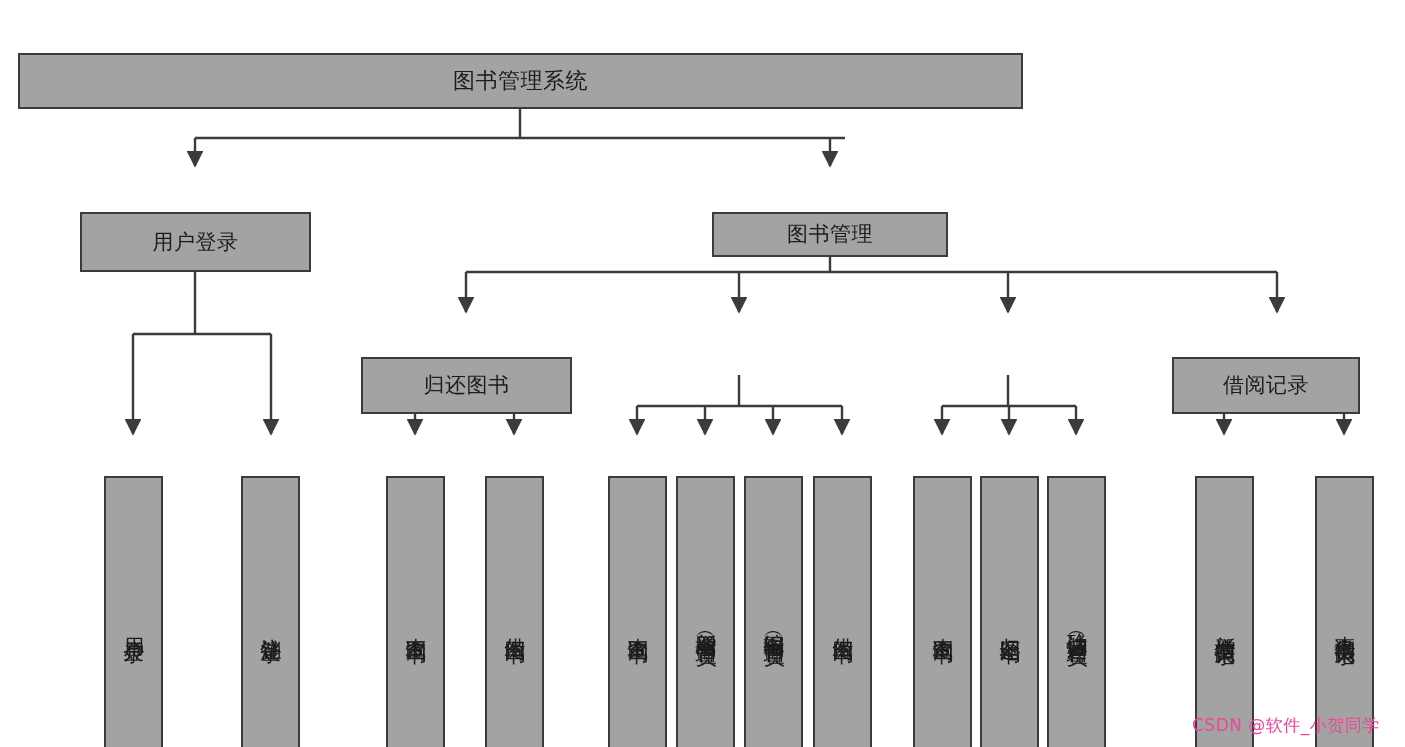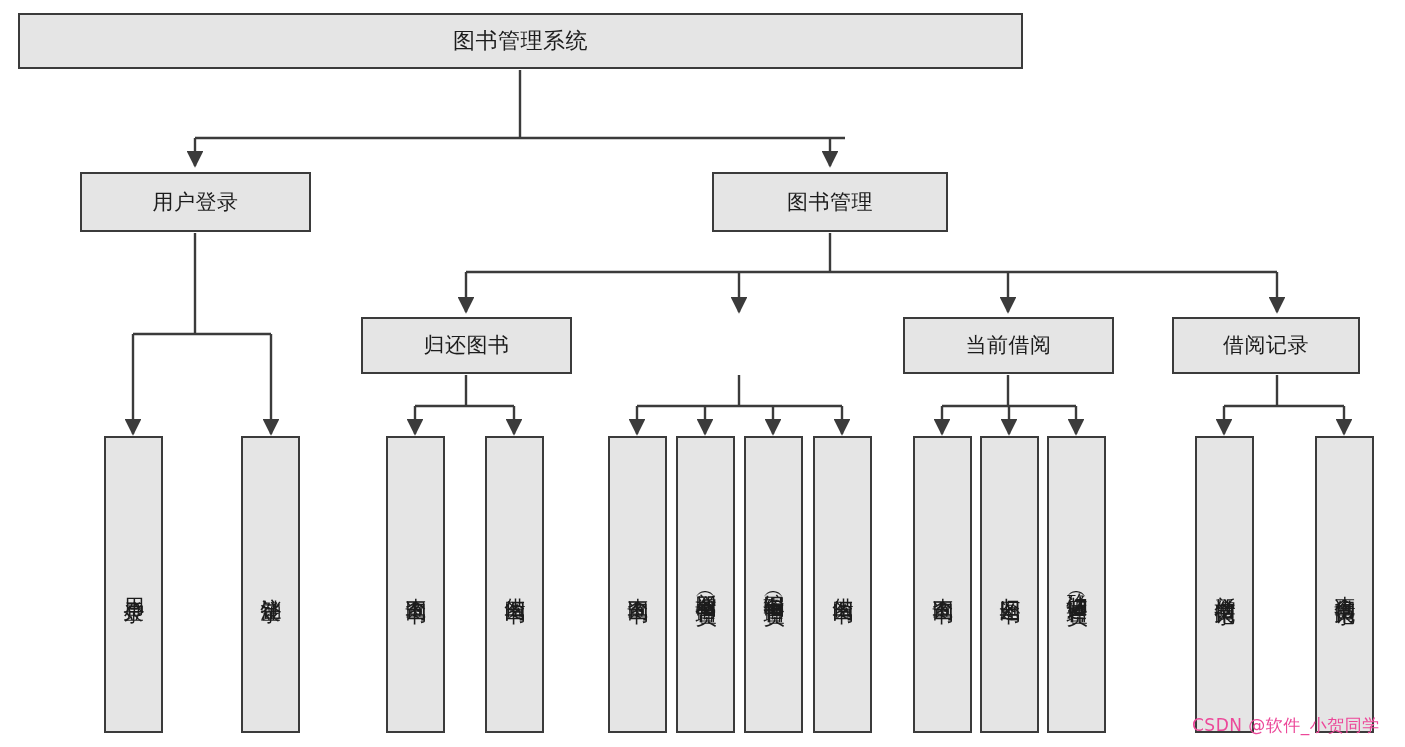--- a/index.html
+++ b/index.html
@@ -22,26 +22,27 @@
     left: 0;
     top: 0;
     width: 1405px;
     height: 747px;
     pointer-events: none;
   }
   .node {
     position: absolute;
     box-sizing: border-box;
     border: 2px solid #3b3b3b;
-    background: #e5e5e5;
+    background: #a3a3a3;
     display: flex;
     align-items: center;
     justify-content: center;
     color: #1c1c1c;
     line-height: 1.18;
+    margin-top: 40px;
   }
   .node.horiz {
     font-size: 21px;
     letter-spacing: 0.5px;
   }
   .node.vert {
     writing-mode: vertical-rl;
     text-orientation: upright;
     font-size: 21px;
     letter-spacing: 2px;
@@ -118,29 +119,26 @@
     </g>
   </svg>
 
   <div class="node horiz root" style="left:18px; top:13px; width:1005px; height:56px;">
     <span class="lbl">图书管理系统</span>
   </div>
 
   <div class="node horiz" style="left:80px; top:172px; width:231px; height:60px;">
     <span class="lbl">用户登录</span>
   </div>
-  <div class="node horiz" style="left:712px; top:172px; width:236px; height:60px;">
+  <div class="node horiz" style="left:712px; top:172px; width:236px; height:45px;">
     <span class="lbl">图书管理</span>
   </div>
 
   <div class="node horiz" style="left:361px; top:317px; width:211px; height:57px;">
     <span class="lbl">归还图书</span>
-  </div>
-  <div class="node horiz" style="left:903px; top:317px; width:211px; height:57px;">
-    <span class="lbl">当前借阅</span>
   </div>
   <div class="node horiz" style="left:1172px; top:317px; width:188px; height:57px;">
     <span class="lbl">借阅记录</span>
   </div>
 
   <div class="node vert" style="left:104px; top:436px; width:59px; height:297px;">
     <span class="lbl">用户登录</span>
   </div>
   <div class="node vert" style="left:241px; top:436px; width:59px; height:297px;">
     <span class="lbl">注销登录</span>

